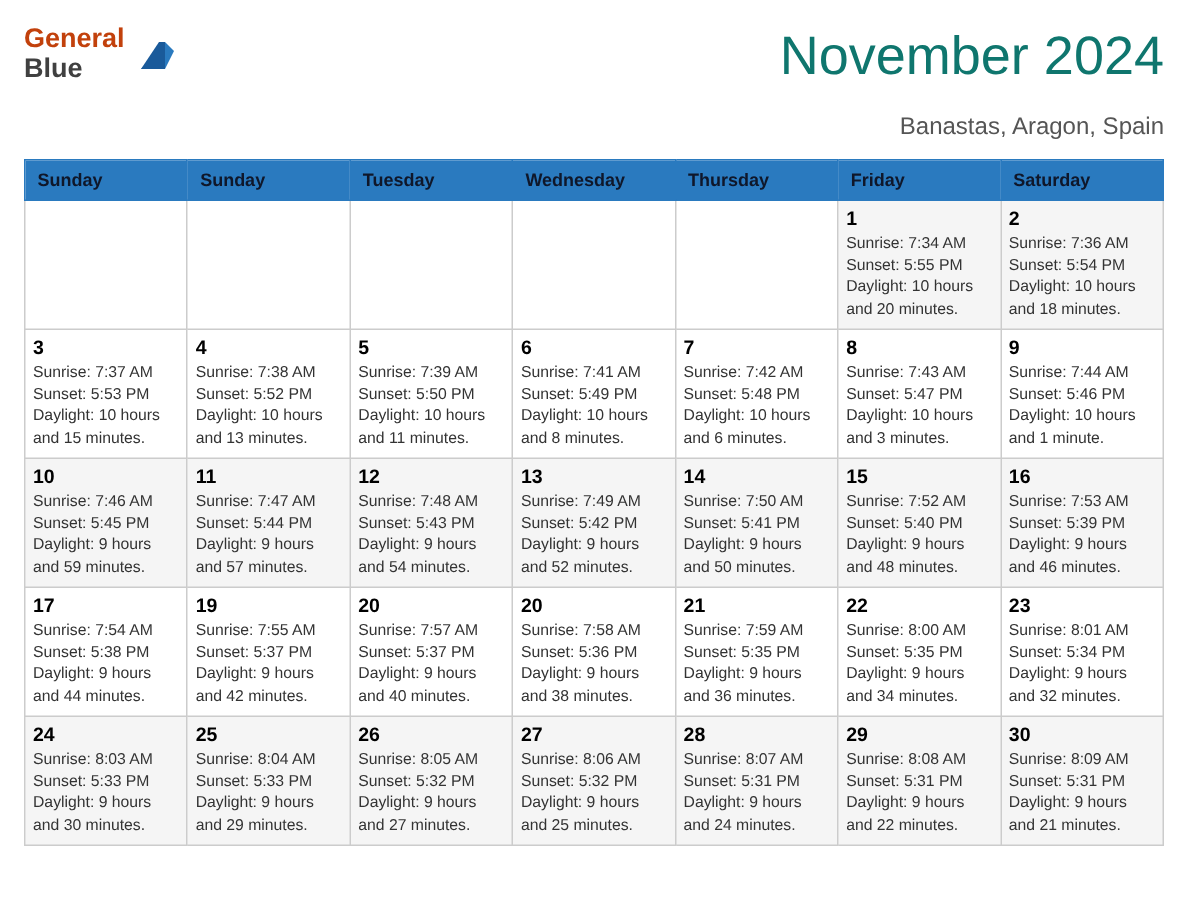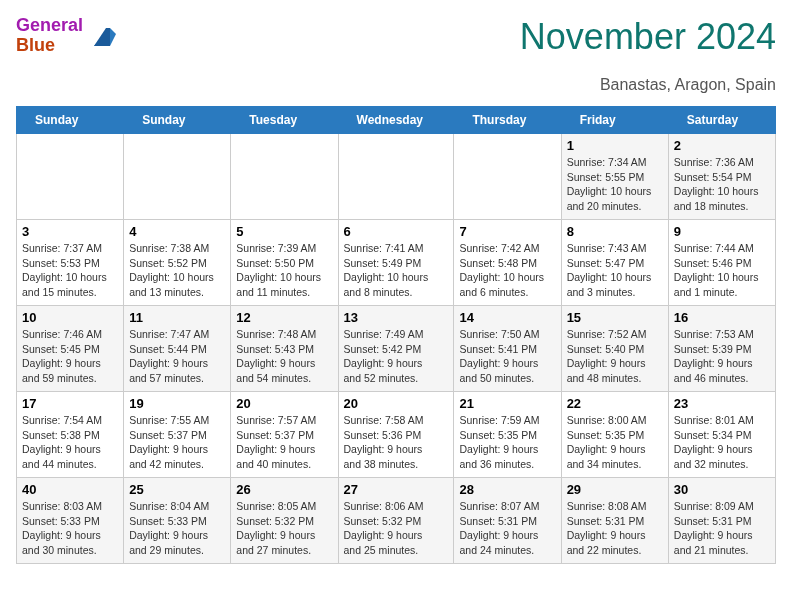--- a/index.html
+++ b/index.html
@@ -33,23 +33,23 @@
       color: #555;
       margin-top: 18px;
     }
     table {
       width: 100%;
       border-collapse: collapse;
       font-size: 11px;
     }
     thead tr th {
       background-color: #2a7abf;
-      color: #ffffff;
+      color: #0f172a;
       text-align: left;
-      padding: 6px 18px;
+      padding: 6px 8px;
       font-size: 12px;
       font-weight: bold;
       border: 1px solid #2a7abf;
     }
     tbody tr td {
       border: 1px solid #ccc;
       vertical-align: top;
       padding: 4px 5px;
       height: 86px;
       background: #fff;
@@ -73,22 +73,22 @@
     }
   </style>
 </head>
 <body>
 
 <div class="header">
   <div class="logo">
     <div>
       <div style="display:flex; align-items:center;">
         <div>
-          <div style="font-size:18px; font-weight:bold; color:#a21caf; line-height:1.1;">General</div>
-          <div style="font-size:18px; font-weight:bold; color:#c2410c; line-height:1.1;">Blue</div>
+          <div style="font-size:18px; font-weight:bold; color:#c2410c; line-height:1.1;">General</div>
+          <div style="font-size:18px; font-weight:bold; color:#404040; line-height:1.1;">Blue</div>
         </div>
         <svg width="32" height="32" viewBox="0 0 32 32" style="margin-left:3px;">
           <polygon points="8,26 24,8 30,14 24,26" fill="#2a7abf"></polygon>
           <polygon points="8,26 20,8 24,8 24,26" fill="#1a5a9a"></polygon>
         </svg>
       </div>
     </div>
   </div>
   <div class="title-block">
     <div class="month-title">November 2024</div>
@@ -209,21 +209,21 @@
           <span class="day-num">22</span>
           <div class="day-info">Sunrise: 8:00 AM<br>Sunset: 5:35 PM<br>Daylight: 9 hours<br>and 34 minutes.</div>
         </td>
         <td>
           <span class="day-num">23</span>
           <div class="day-info">Sunrise: 8:01 AM<br>Sunset: 5:34 PM<br>Daylight: 9 hours<br>and 32 minutes.</div>
         </td>
       </tr>
       <tr>
         <td>
-          <span class="day-num">40</span>
+          <span class="day-num">24</span>
           <div class="day-info">Sunrise: 8:03 AM<br>Sunset: 5:33 PM<br>Daylight: 9 hours<br>and 30 minutes.</div>
         </td>
         <td>
           <span class="day-num">25</span>
           <div class="day-info">Sunrise: 8:04 AM<br>Sunset: 5:33 PM<br>Daylight: 9 hours<br>and 29 minutes.</div>
         </td>
         <td>
           <span class="day-num">26</span>
           <div class="day-info">Sunrise: 8:05 AM<br>Sunset: 5:32 PM<br>Daylight: 9 hours<br>and 27 minutes.</div>
         </td>

